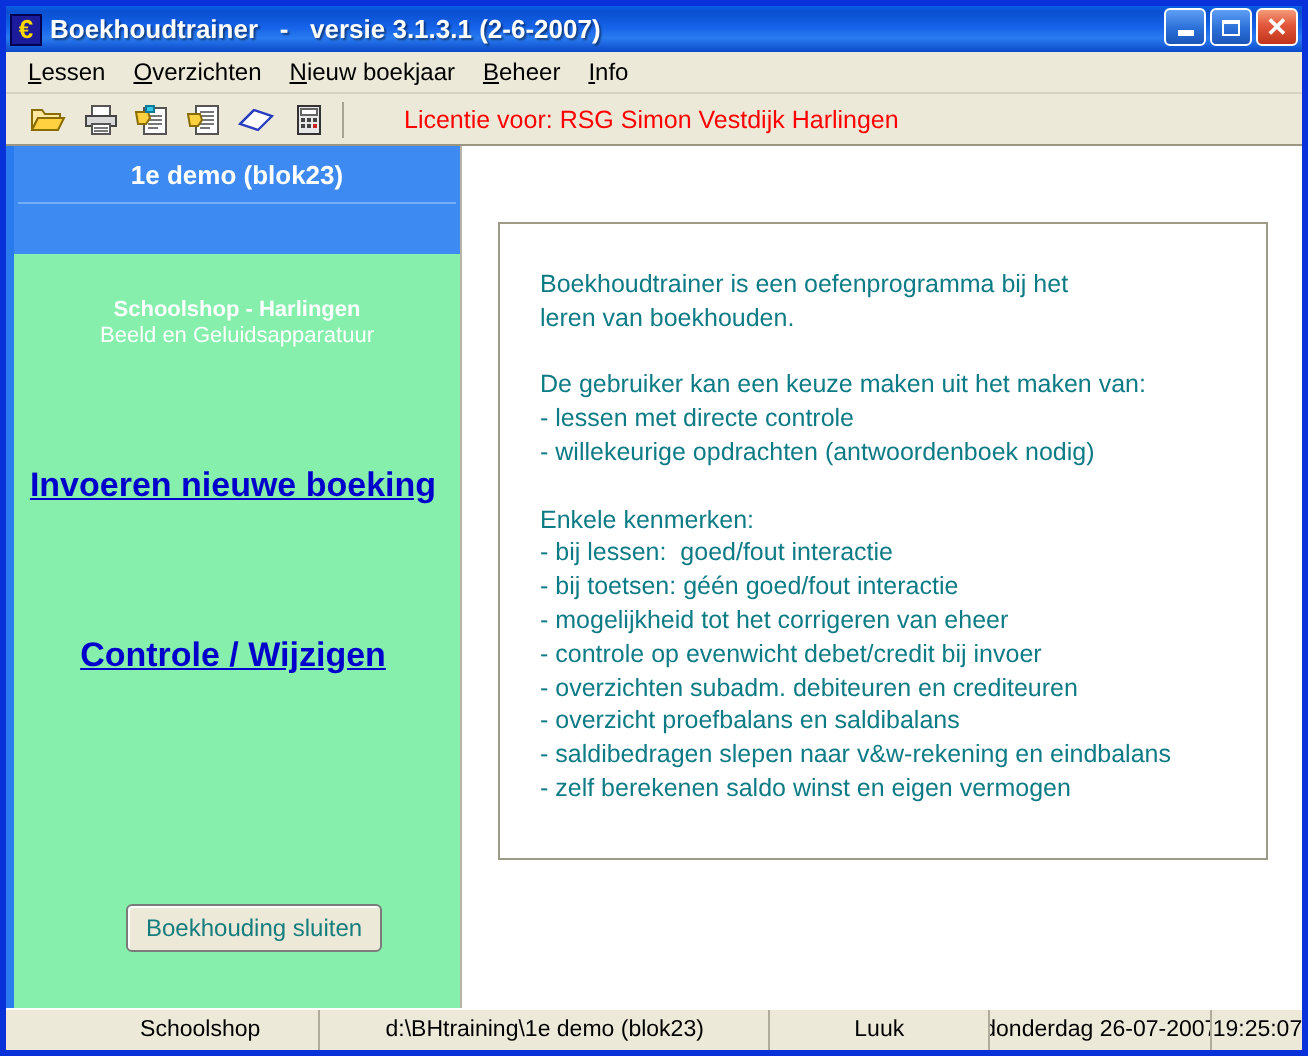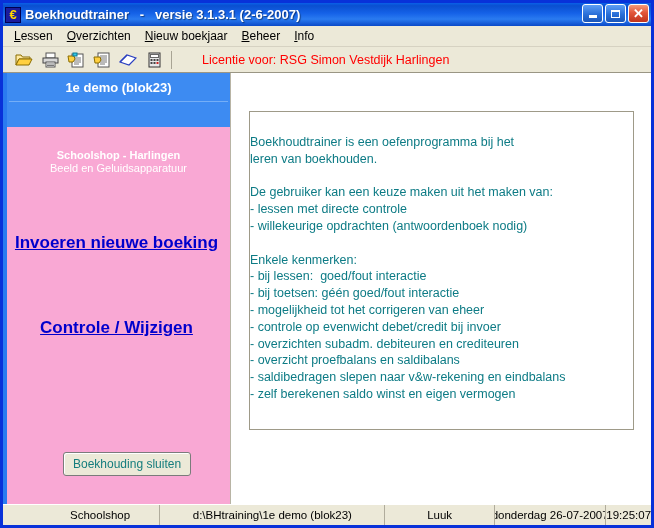--- a/index.html
+++ b/index.html
@@ -89,21 +89,21 @@
     color:#ff0000;font-size:12.5px;font-weight:normal;
     margin-left:24px;white-space:nowrap;
   }
   
   .client{
     flex:1 1 auto;position:relative;background:#ffffff;
     overflow:hidden;
   }
   .sidebar{
     position:absolute;left:0;top:0;width:228px;bottom:0;
-    background:#f9a8d4;
+    background:#86efac;
     border-right:1px solid #b8b4a4;
     box-sizing:border-box;
   }
   .side-accent{
     position:absolute;left:0;top:0;width:4px;bottom:0;background:#2a7bf0;
   }
   .side-head{
     position:absolute;left:4px;top:0;right:0;height:54px;
     background:#3d8bf2;
     box-sizing:border-box;
@@ -131,21 +131,21 @@
     border-radius:3px;
     box-shadow:inset 1px 1px 0 #fff;
     cursor:pointer;
     font-family:"Liberation Sans",sans-serif;
   }
   .content-box{
     position:absolute;left:246px;top:38px;width:385px;height:319px;
     background:#ffffff;
     border:1px solid #9e9a88;
     box-sizing:border-box;
-    padding:22px 0;
+    padding:22px 20px;
   }
   .ct-line{
     color:#0d7b85;font-size:12.5px;line-height:16.8px;white-space:pre;
   }
   .ct-gap{height:16.8px;}
   
   .statusbar{
     height:20px;flex:0 0 20px;
     background:#ece9d8;
     border-top:1px solid #ffffff;

